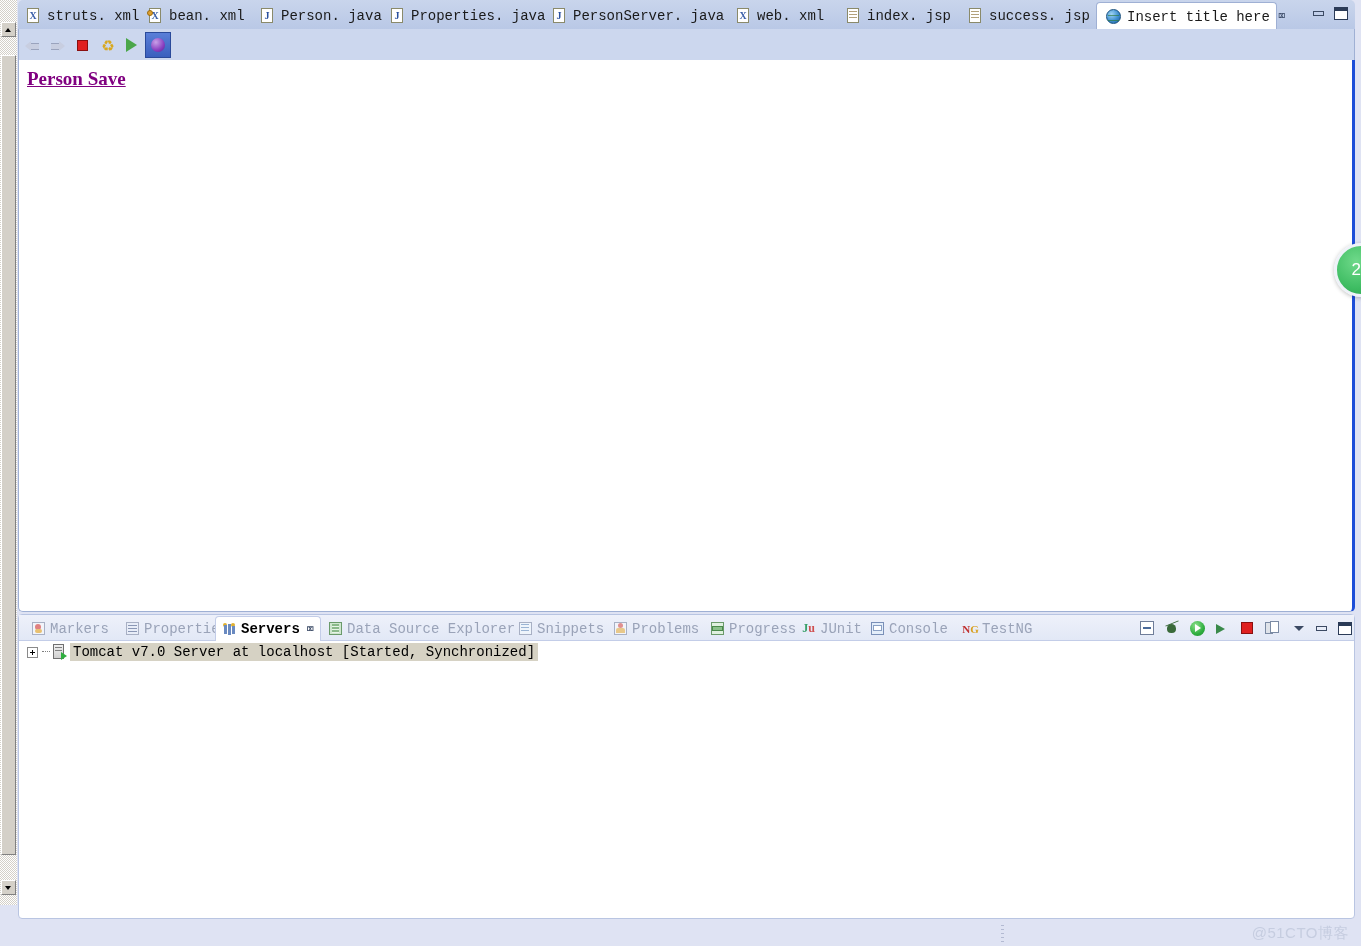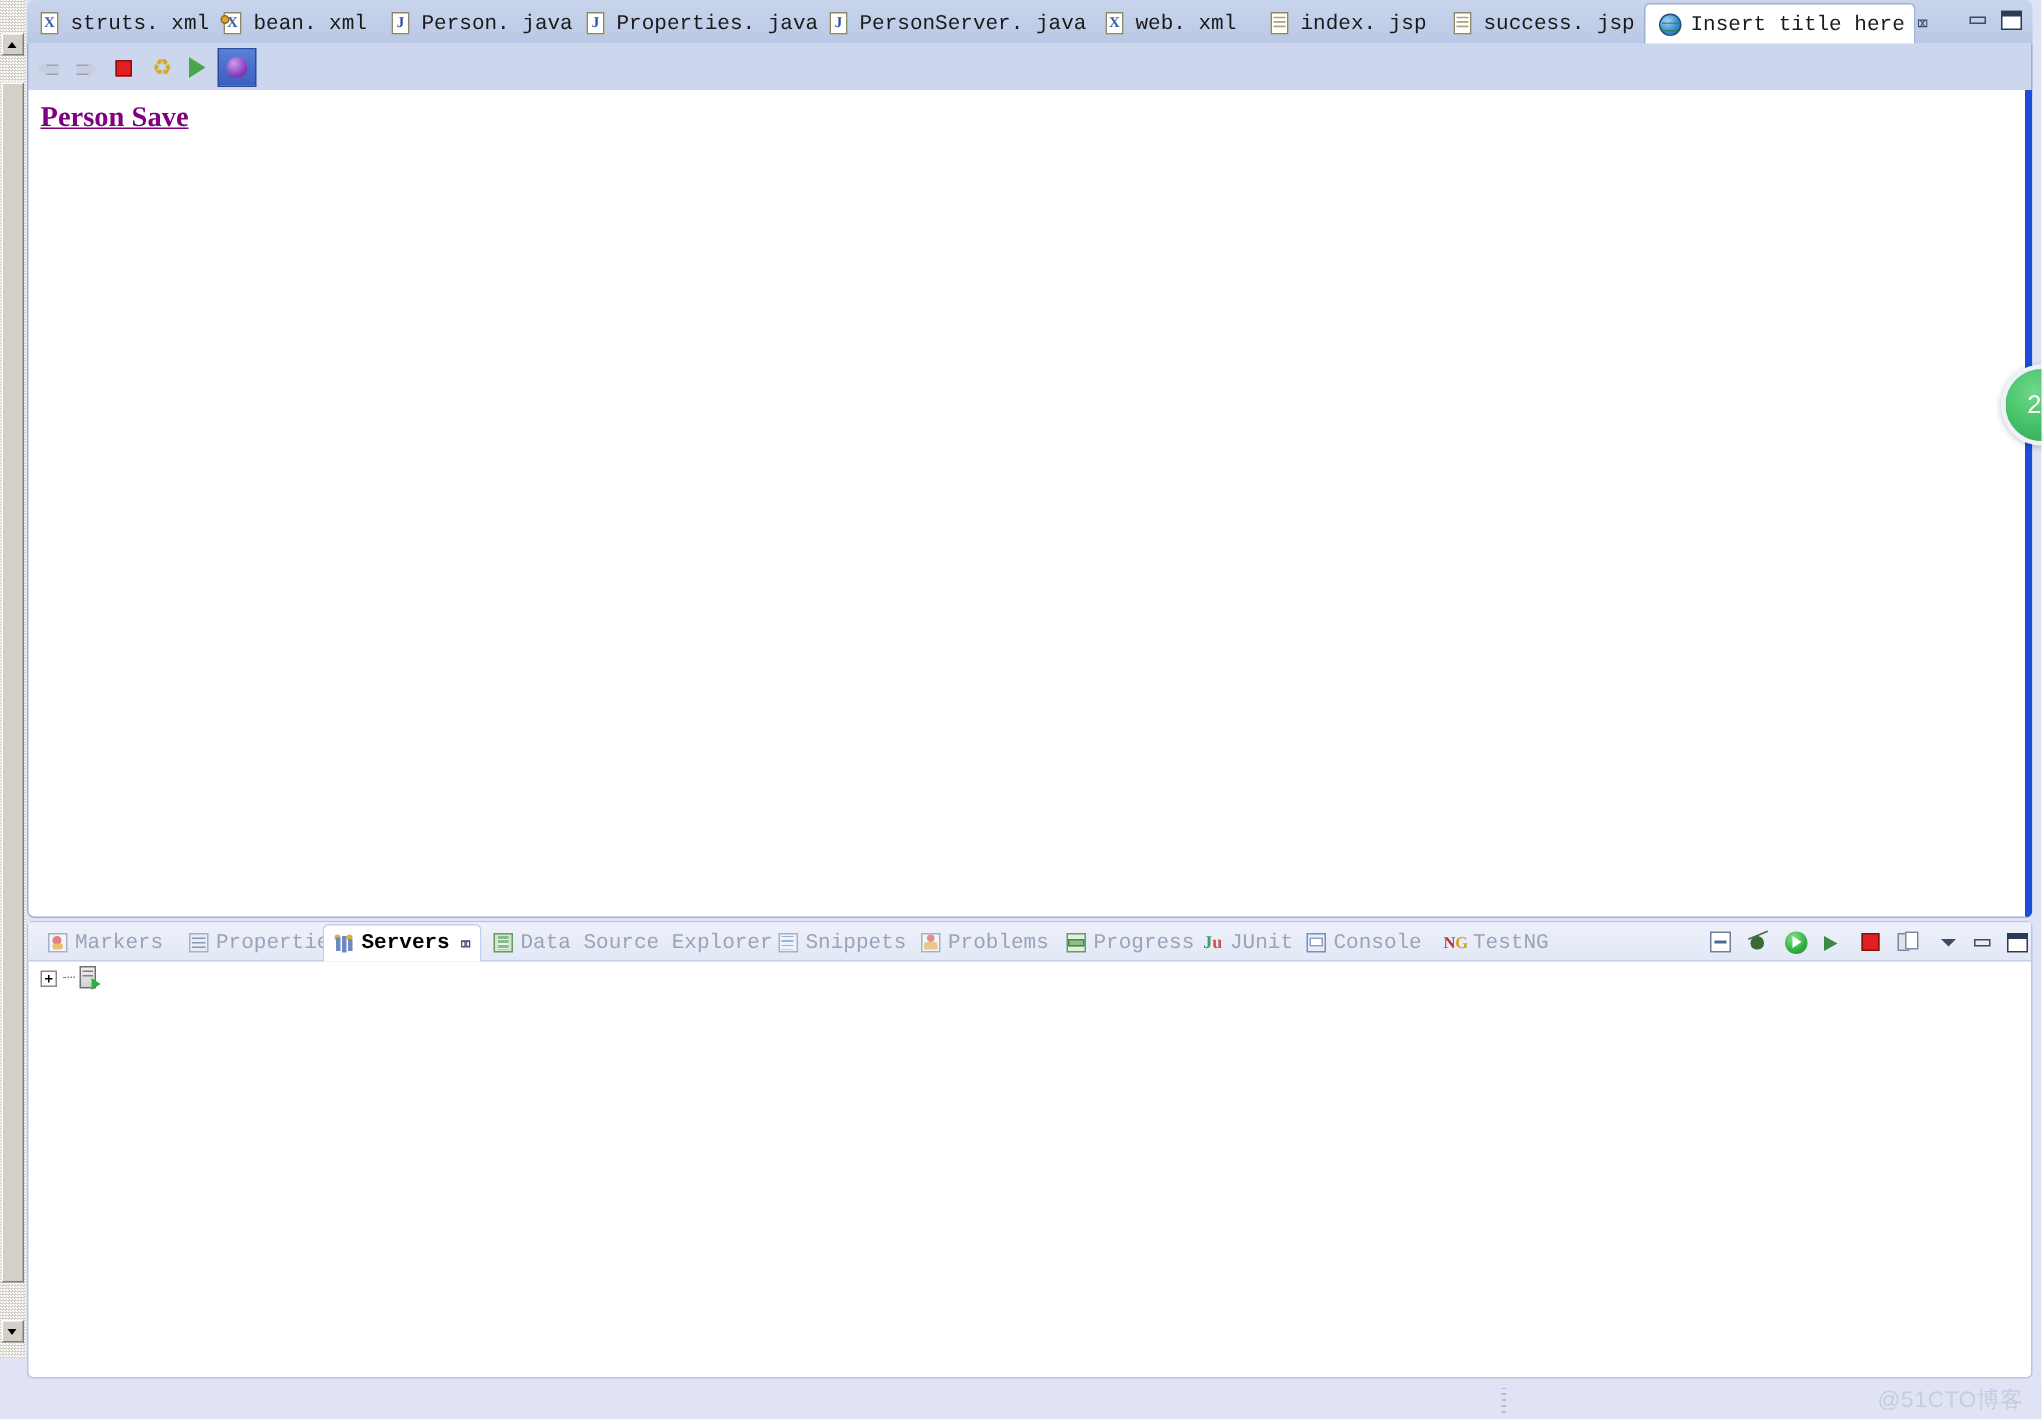--- a/index.html
+++ b/index.html
@@ -351,21 +351,21 @@
     background: radial-gradient(circle at 35% 30%, #c8a0e8 0%, #8a3fc0 60%, #5a1f90 100%);
   }
 
   
   #browser-canvas {
     position: absolute;
     left: 0; top: 60px;
     width: 1337px; height: 552px;
     background: #ffffff;
     border-left: 1px solid #9fb0d4;
-    border-right: 5px solid #1d4ed8;
+    border-right: 3px solid #1d4ed8;
     border-bottom: 1px solid #9fb0d4;
     box-sizing: border-box;
     border-bottom-left-radius: 5px;
     border-bottom-right-radius: 5px;
   }
   #person-save-link {
     position: absolute;
     left: 8px; top: 8px;
     font-family: "Liberation Serif", serif;
     font-size: 19px;
@@ -800,20 +800,21 @@
       </div>
 
     <div id="server-row">
       <span id="expand-toggle"></span>
       <span id="tree-dash"></span>
       <span id="server-icon">
         <span class="case"></span>
           <span class="slot"></span>
           <span class="run"></span>
       </span>
+      <span id="server-label">Tomcat v7.0 Server at localhost   [Started, Synchronized]</span>
     </div>
   </div>
 
   <div id="status-bar">
     <div id="resize-dots"></div>
     <div id="watermark">@51CTO博客</div>
   </div>
 
 </div>
 

